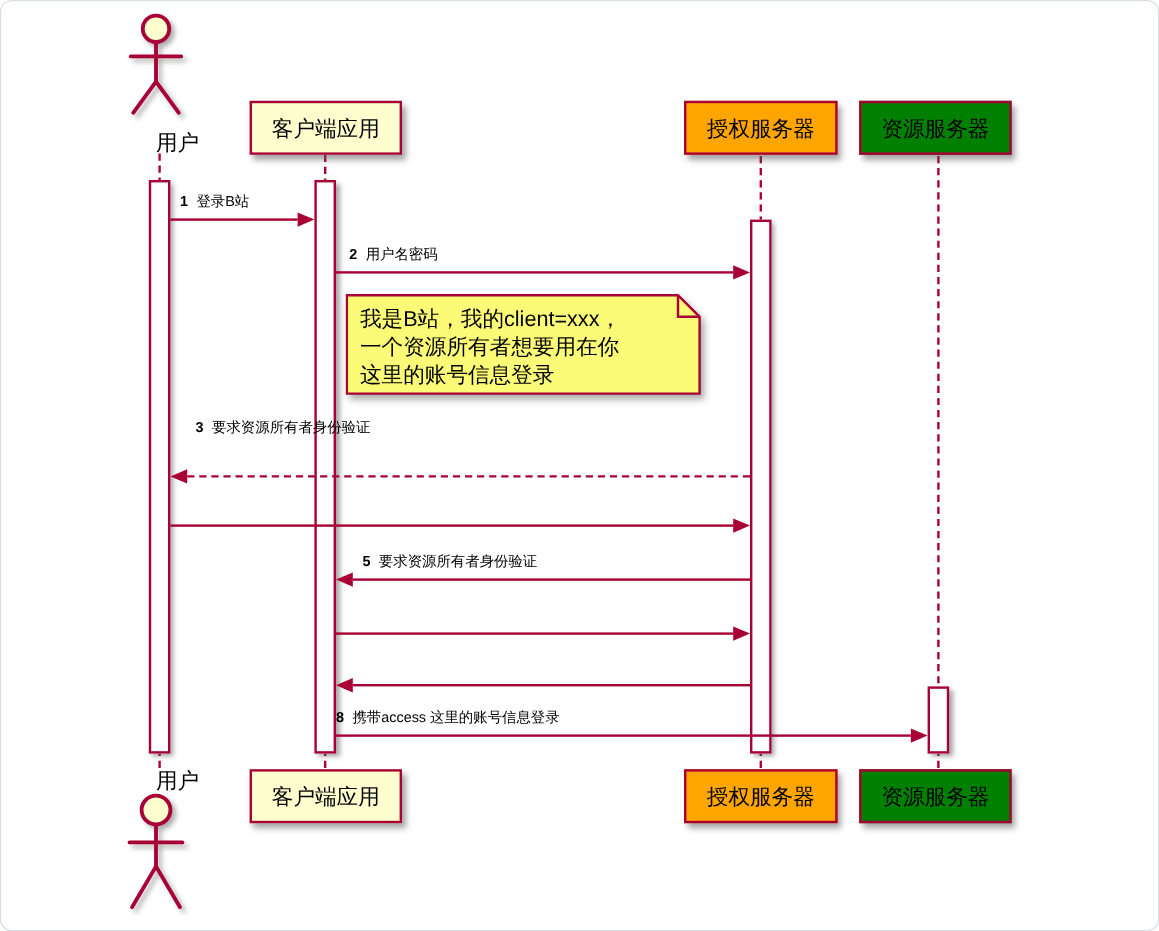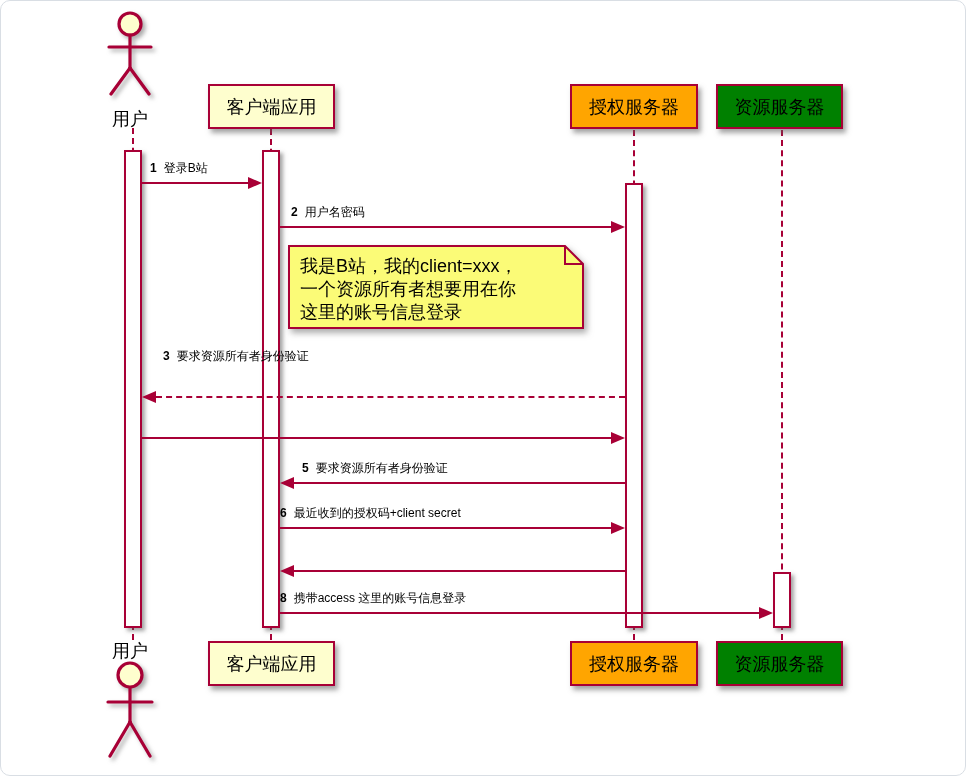--- a/index.html
+++ b/index.html
@@ -20,21 +20,21 @@
     border:2px solid #A80036; box-shadow:3px 3px 4px rgba(90,90,90,.55);
     z-index:2;
   }
   .pbox {
     position:absolute; height:41px; background:#FEFECE; border:2px solid #A80036;
     box-shadow:3px 4px 5px rgba(90,90,90,.55);
     display:flex; align-items:center; justify-content:center;
     font-size:18px; z-index:3;
   }
   .actor-label {
-    position:absolute; text-align:center; font-size:18px; z-index:3;
+    position:absolute; text-align:right; font-size:18px; z-index:3;
   }
   .actor { position:absolute; z-index:3; filter:drop-shadow(3px 3px 2px rgba(90,90,90,.5)); }
   .actor line { stroke:#A80036; stroke-width:3.2; stroke-linecap:round; }
   .actor circle { stroke:#A80036; stroke-width:3.2; fill:#FEFECE; }
   .hline { position:absolute; height:2px; background:#A80036; z-index:4; }
   .hline-dashed { position:absolute; height:0; border-top:2px dashed #A80036; z-index:4; }
   .ah-r {
     position:absolute; width:0; height:0; z-index:4;
     border-top:6px solid transparent; border-bottom:6px solid transparent;
     border-left:14px solid #A80036;
@@ -113,23 +113,20 @@
 
   <div class="hline" style="left:142px;top:437px;width:469px"></div>
   <div class="ah-r" style="left:611px;top:432px"></div>
 
   <div class="msg" style="left:302px;top:460px">
     <span class="num">5</span><span>要求资源所有者身份验证</span>
   </div>
   <div class="hline" style="left:294px;top:482px;width:331px"></div>
   <div class="ah-l" style="left:280px;top:477px"></div>
 
-  <div class="msg" style="left:280px;top:505px">
-    <span class="num">6</span><span>最近收到的授权码+client secret</span>
-  </div>
   <div class="hline" style="left:280px;top:527px;width:331px"></div>
   <div class="ah-r" style="left:611px;top:522px"></div>
 
   <div class="hline" style="left:294px;top:570px;width:331px"></div>
   <div class="ah-l" style="left:280px;top:565px"></div>
 
   <div class="msg" style="left:280px;top:590px">
     <span class="num">8</span><span>携带access 这里的账号信息登录</span>
   </div>
   <div class="hline" style="left:280px;top:612px;width:479px"></div>

